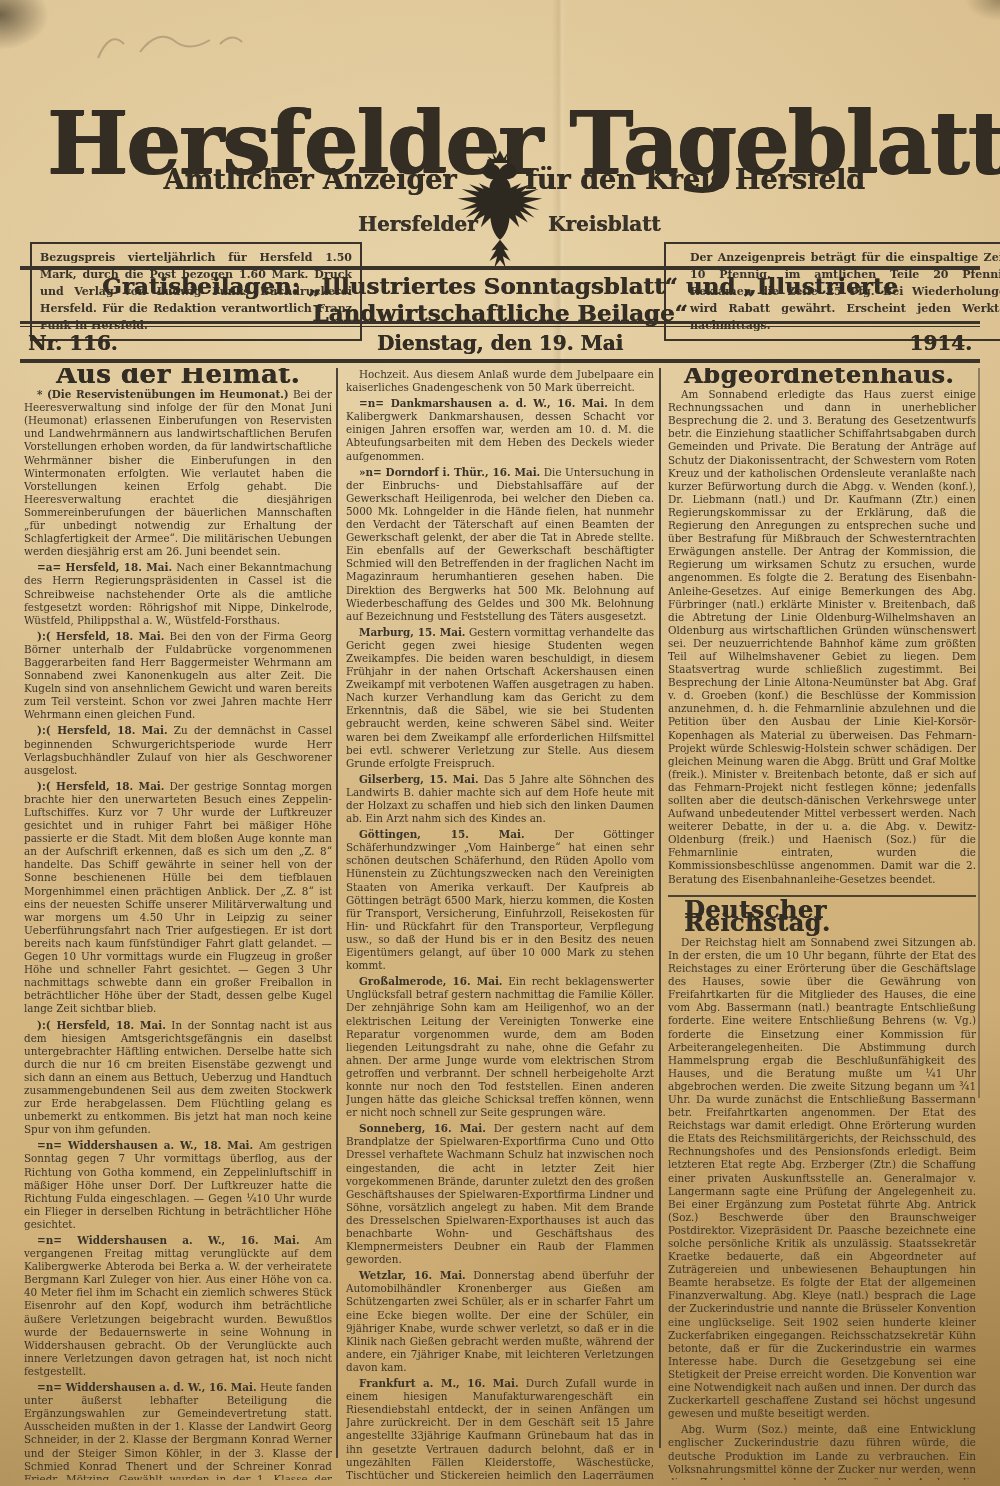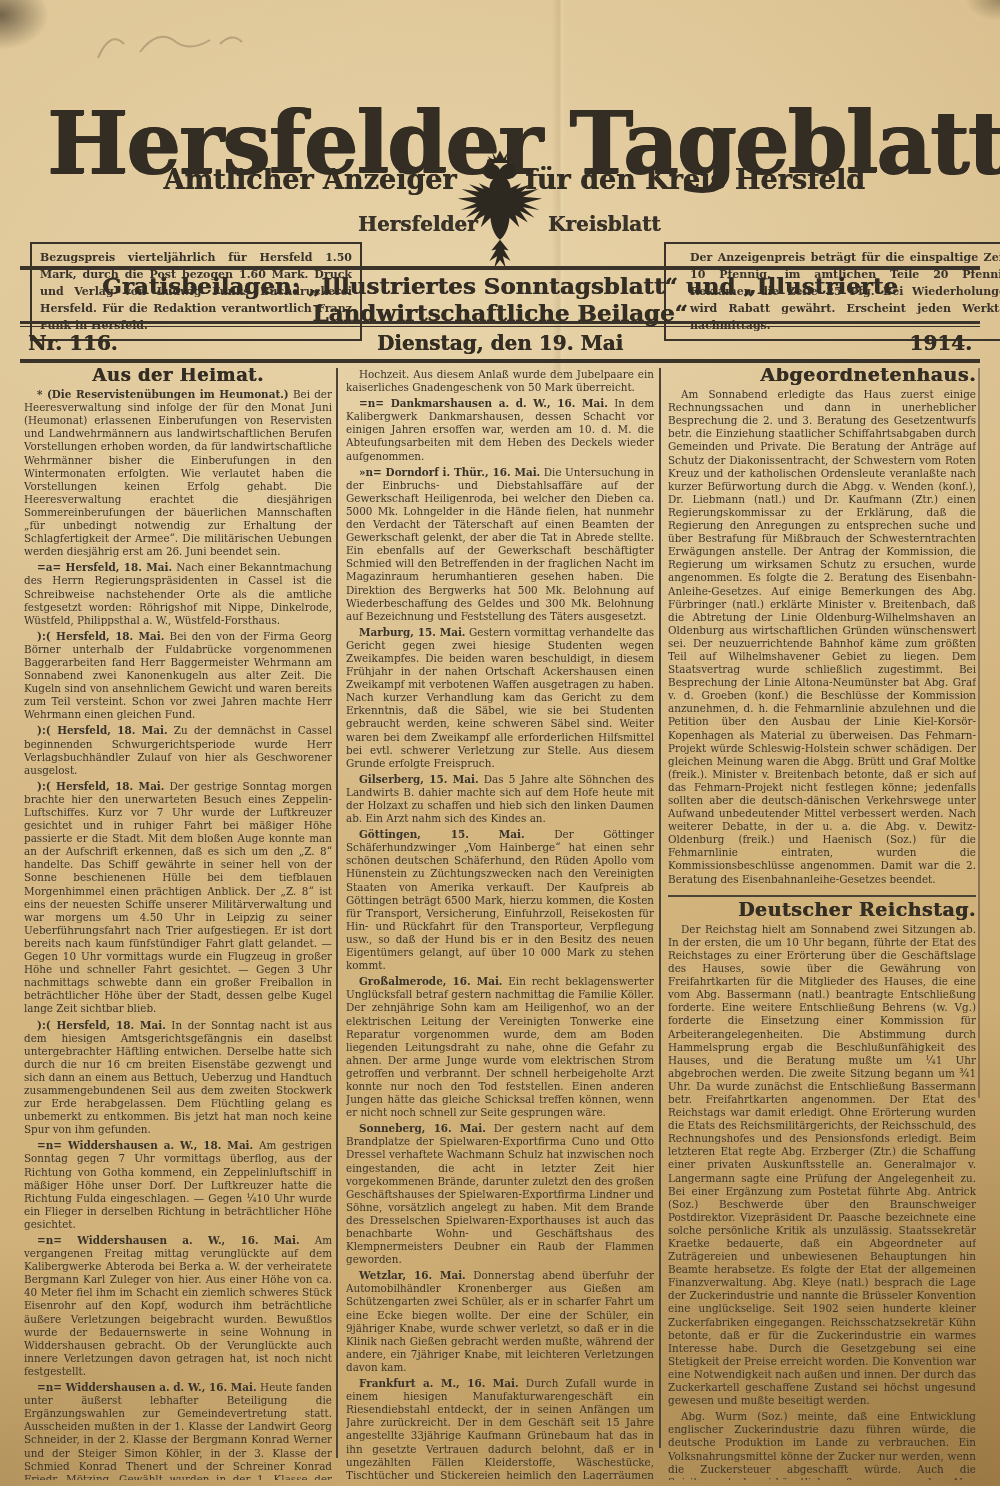--- a/index.html
+++ b/index.html
@@ -49,23 +49,23 @@
   .col{top:368px;width:308px;height:1112px;overflow:hidden;font-size:10.4px;line-height:13.1px;}
   .c1{left:24px;}
   .c2{left:346px;}
   .c3{left:668px;}
   .vrule{top:368px;width:2px;background:#4a4336;}
   .v1{left:336px;height:1090px;}
   .v2{left:659px;height:1080px;}
   .v3{left:978px;height:730px;opacity:.55;}
   .para{margin:0 0 3px 0;text-indent:13px;text-align:justify;}
   .lead{font-weight:bold;}
-  .heading1{font-size:18px;font-weight:bold;text-align:center;margin:0 0 7px 0;
+  .heading1{font-size:26px;font-weight:bold;text-align:center;margin:0 0 7px 0;
     color:#332d23;text-shadow:.5px 0 0 #332d23;letter-spacing:.5px;}
-  .heading3{font-size:19px;font-weight:bold;text-align:right;margin:6px 0 7px 16px;
+  .heading3{font-size:24px;font-weight:bold;text-align:left;margin:6px 0 7px 16px;
     color:#332d23;text-shadow:.5px 0 0 #332d23;letter-spacing:.5px;}
   .sep{border:none;border-top:2px solid #4a4336;margin:9px 0 6px 0;}
   .pencil{left:80px;top:22px;width:210px;height:50px;opacity:.38;}
 </style>
 </head>
 <body>
 
 <div class="page">
 
   <div class="crease"></div>

